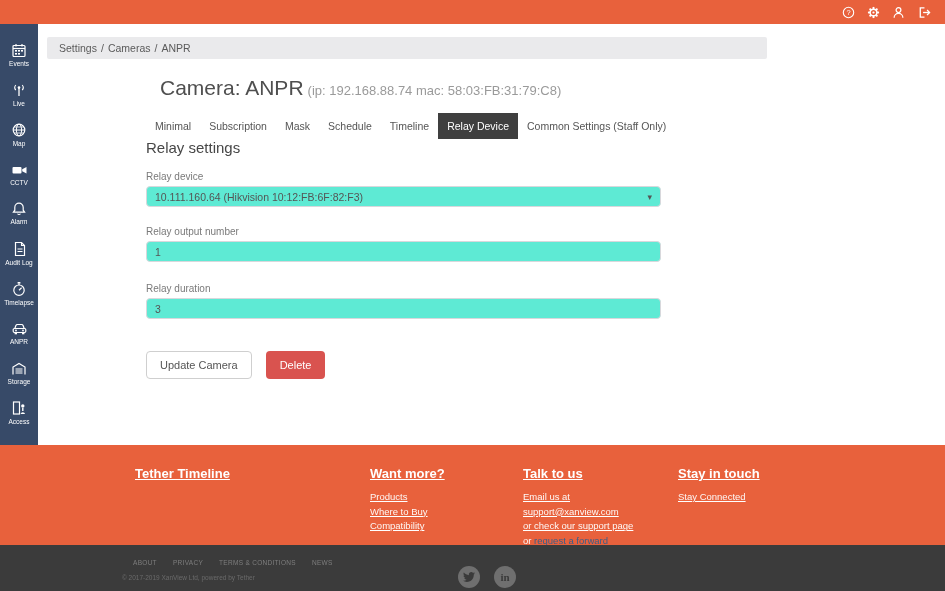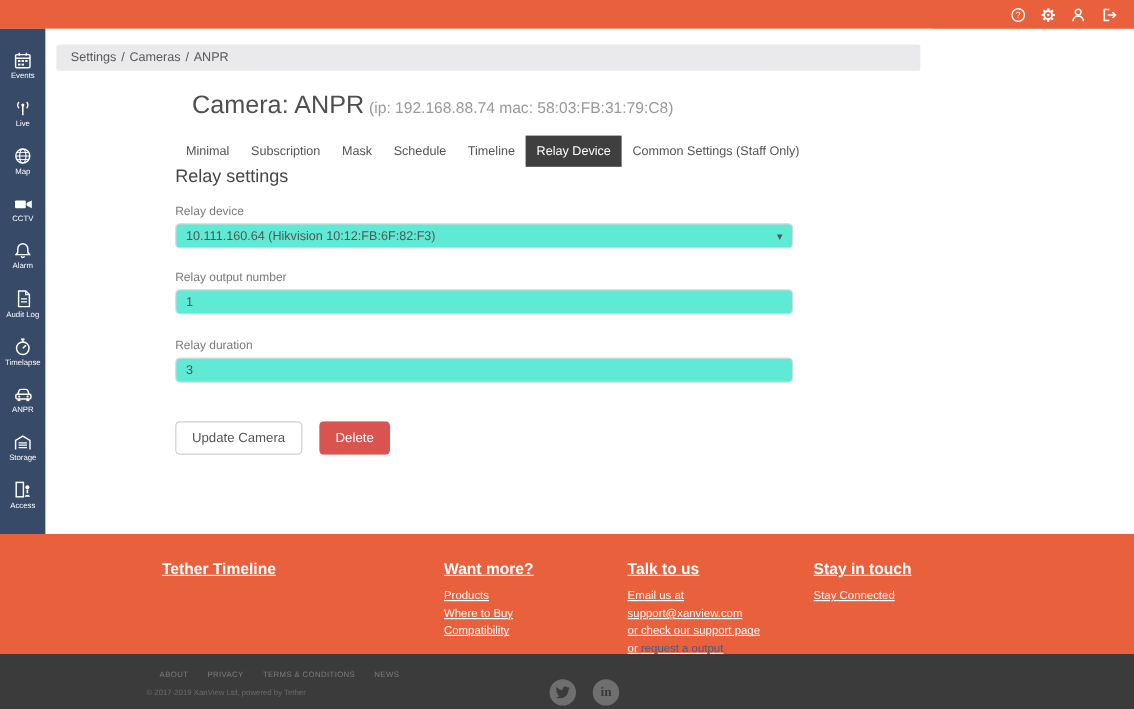--- a/index.html
+++ b/index.html
@@ -256,21 +256,21 @@
     <h3>Want more?</h3>
     <span class="flink">Products</span>
     <span class="flink">Where to Buy</span>
     <span class="flink">Compatibility</span>
   </div>
   <div class="fcol fcol3">
     <h3>Talk to us</h3>
     <div class="ftext">Email us at</div>
     <span class="flink">support@xanview.com</span>
     <div class="ftext">or check our support page</div>
-    <div class="ftext"><span>or </span><span class="feature-link">request a output</span></div>
+    <div class="ftext"><span>or </span><span class="feature-link">request a forward</span></div>
   </div>
   <div class="fcol fcol4">
     <h3>Stay in touch</h3>
     <div class="ftext">Stay Connected</div>
   </div>
 </div>
 
 <div class="bottombar">
   <div class="blinks">
     <span class="blink">ABOUT</span>

